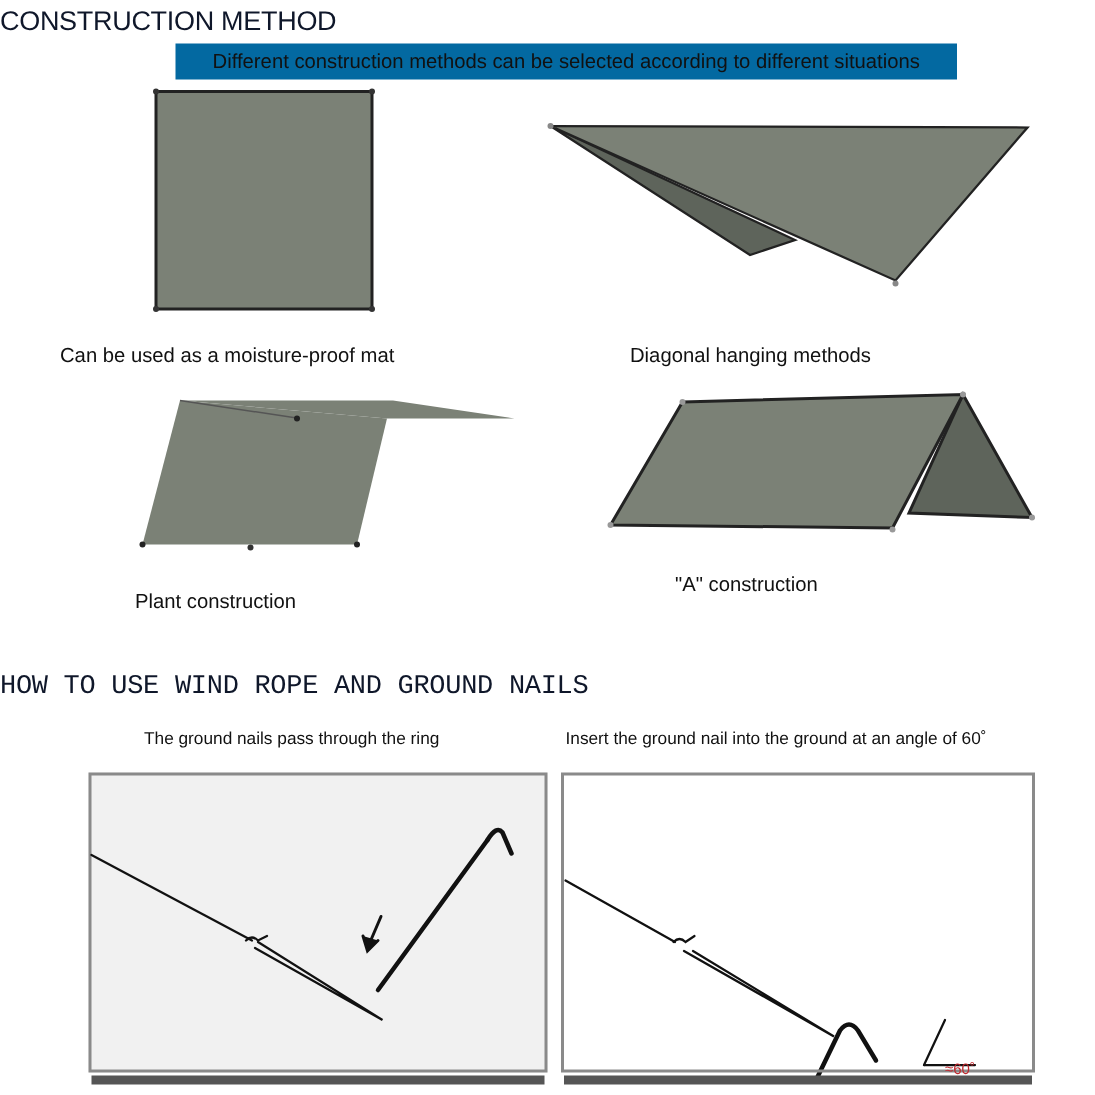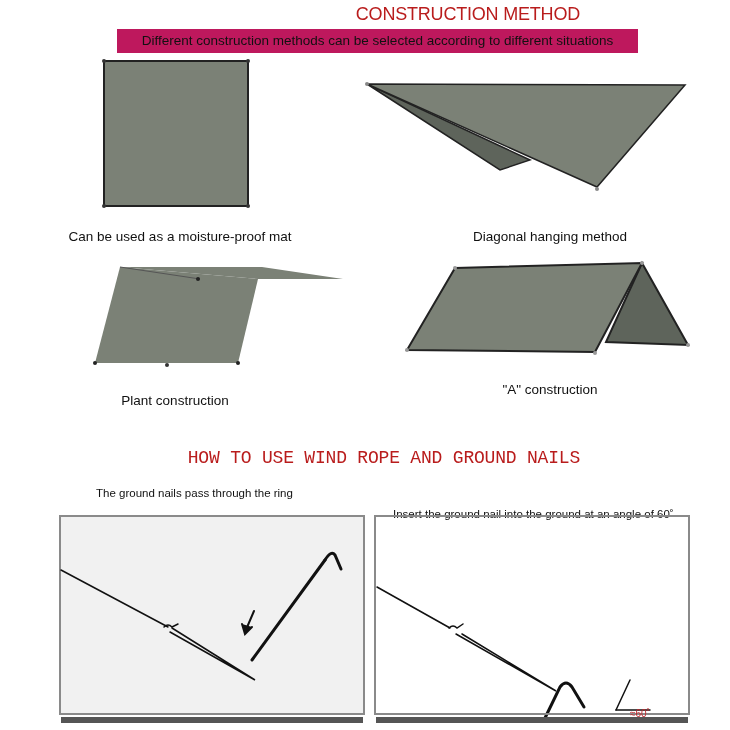--- a/index.html
+++ b/index.html
@@ -1,20 +1,20 @@
 <!DOCTYPE html>
 <html><head>
 <meta charset="utf-8">
 <style>
   html,body{margin:0;padding:0;background:#fff;}
   body{width:730px;height:730px;position:relative;overflow:hidden;font-family:"Liberation Sans",sans-serif;color:#111;}
   .abs{position:absolute;}
-  .title{left:0;width:580px;text-align:right;color:#b91c1c;font-size:18px;letter-spacing:-0.2px;}
-  .subbar{left:117px;top:29px;width:521px;height:24px;background:#be185d;text-align:center;line-height:24px;font-size:13.5px;color:#111;}
-  .caption{font-size:13.5px;text-align:center;white-space:nowrap;}
+  .title{left:0;width:580px;text-align:left;color:#0f172a;font-size:18px;letter-spacing:-0.2px;}
+  .subbar{left:117px;top:29px;width:521px;height:24px;background:#0369a1;text-align:center;line-height:24px;font-size:13.5px;color:#111;}
+  .caption{font-size:13.5px;white-space:nowrap;}
   .small-caption{font-size:11.5px;white-space:nowrap;}
   svg{position:absolute;left:0;top:0;}
   .panel{background:#f1f1f1;border:2px solid #8a8a8a;box-sizing:border-box;}
   .ground{background:#555;height:6px;}
 </style>
 </head>
 <body>
 
 <div class="abs title" style="top:4px;">CONSTRUCTION METHOD</div>
 <div class="abs subbar">Different construction methods can be selected according to different situations</div>
@@ -51,27 +51,27 @@
     <polygon points="455,268 642,263 595,352 407,350" fill="#7b8176" stroke="#222" stroke-width="2"></polygon>
     <circle cx="455" cy="268" r="2" fill="#999"></circle>
       <circle cx="642" cy="263" r="2" fill="#999"></circle>
     <circle cx="407" cy="350" r="2" fill="#999"></circle>
       <circle cx="595" cy="353" r="2" fill="#999"></circle>
     <circle cx="688" cy="345" r="2" fill="#999"></circle>
   </g>
 </svg>
 
 <div class="abs caption" style="left:40px;width:280px;top:229px;">Can be used as a moisture-proof mat</div>
-<div class="abs caption" style="left:420px;width:260px;top:229px;">Diagonal hanging method</div>
+<div class="abs caption" style="left:420px;width:260px;top:229px;">Diagonal hanging methods</div>
 <div class="abs caption" style="left:90px;width:170px;top:393px;">Plant construction</div>
 <div class="abs caption" style="left:450px;width:200px;top:382px;">"A" construction</div>
 
 <div class="abs title" style="top:448px;font-family:Liberation Mono, monospace;">HOW TO USE WIND ROPE AND GROUND NAILS</div>
 <div class="abs small-caption" style="left:96px;top:487px;">The ground nails pass through the ring</div>
-<div class="abs small-caption" style="left:393px;top:487px;margin-top:21px;">Insert the ground nail into the ground at an angle of 60˚</div>
+<div class="abs small-caption" style="left:377px;top:487px;">Insert the ground nail into the ground at an angle of 60˚</div>
 
 <div class="abs panel" style="left:59px;top:515px;width:306px;height:200px;"></div>
 <div class="abs ground" style="left:61px;top:717px;width:302px;"></div>
 <svg width="730" height="730">
   <g fill="none" stroke="#111" stroke-linecap="round">
     <line x1="61" y1="570" x2="168" y2="627" stroke-width="1.5"></line>
     <path d="M164,627 q4,-4 8,0 l6,-3" stroke-width="1.5"></path>
     <path d="M170,632 L255,680 L172,628" stroke-width="1.5"></path>
     <line x1="252" y1="660" x2="325" y2="560" stroke-width="3"></line>
     <path d="M325,560 q6,-10 10,-5 l6,14" stroke-width="3"></path>

